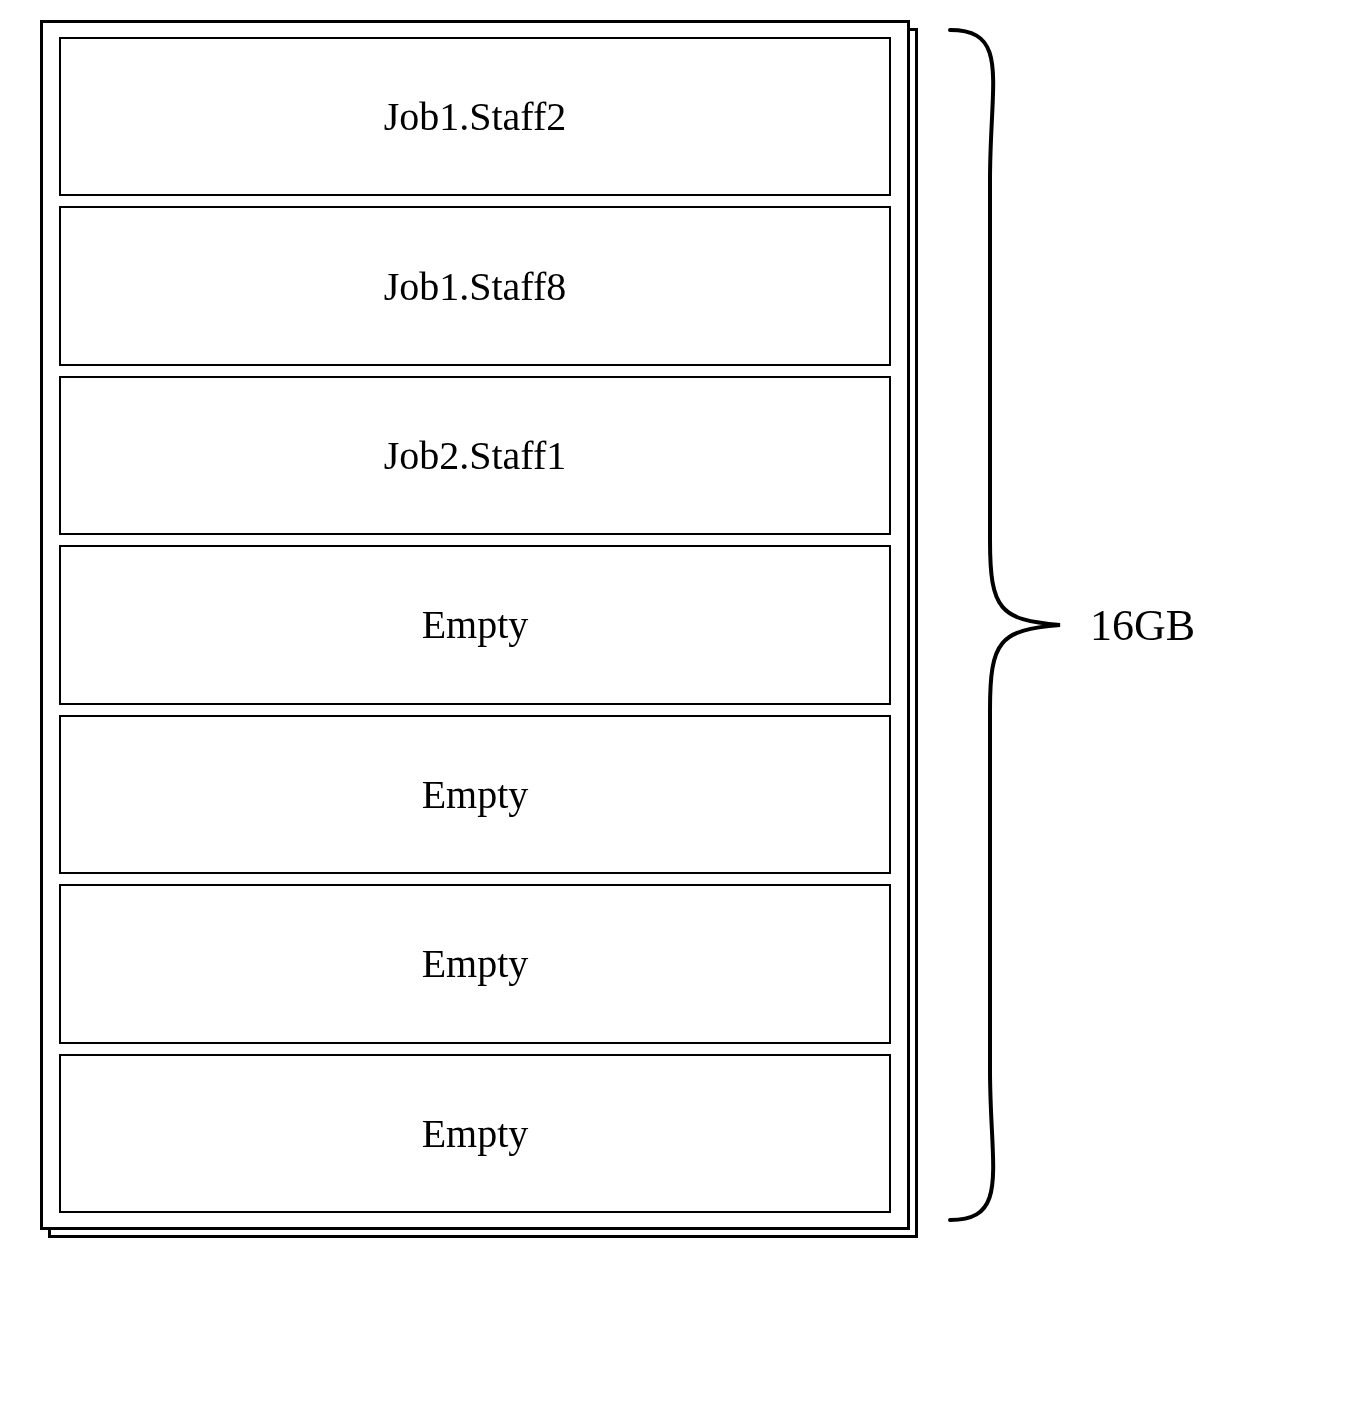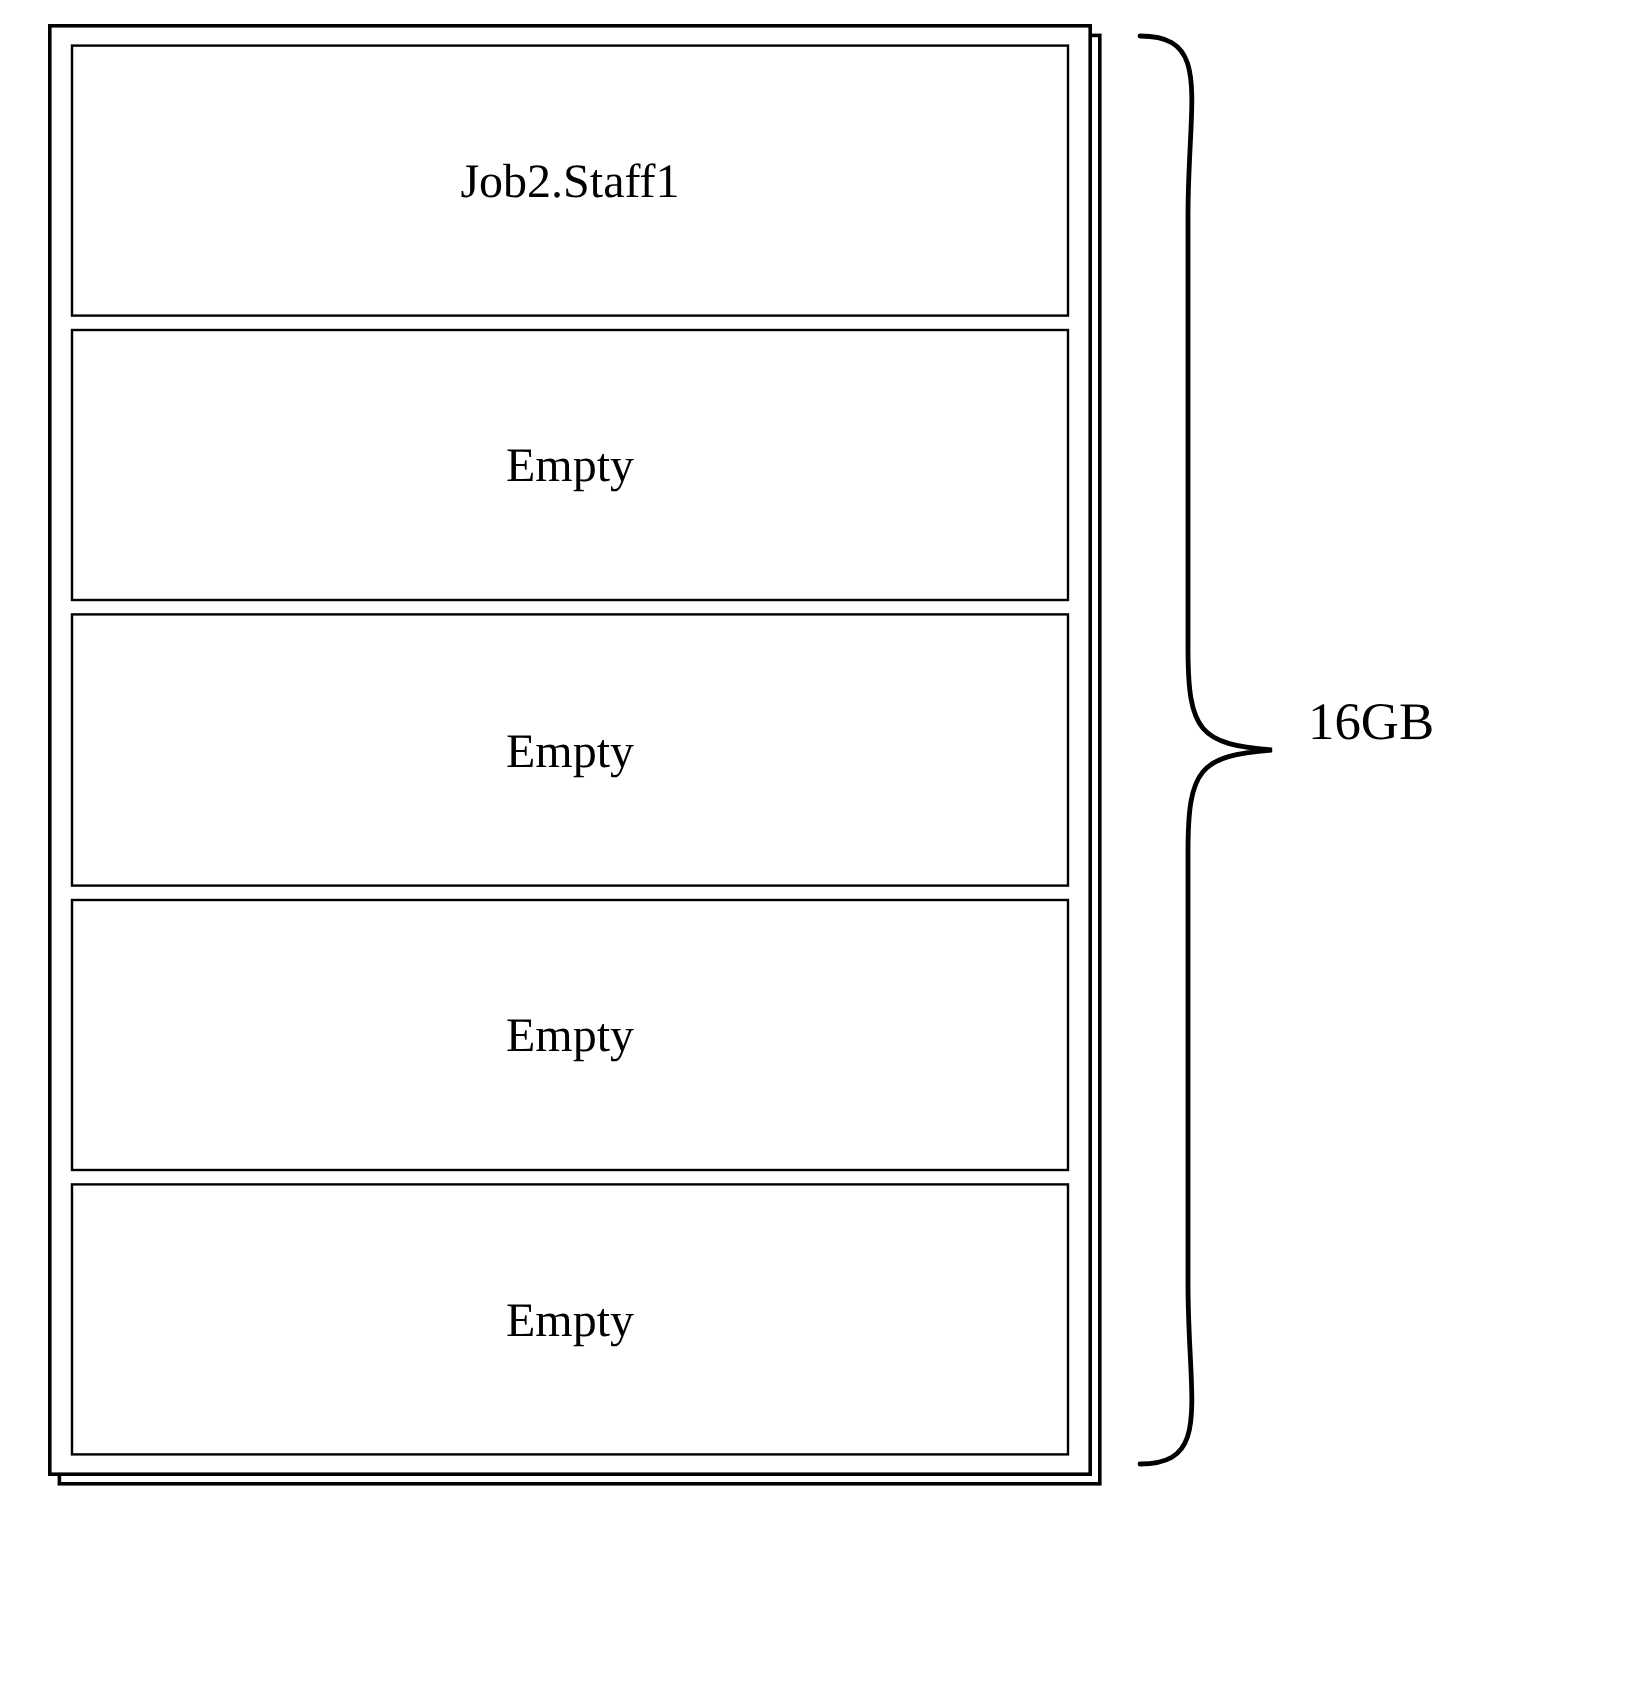--- a/index.html
+++ b/index.html
@@ -45,32 +45,38 @@
     height: 1210px;
   }
   .brace-wrap svg {
     width: 100%;
     height: 100%;
     display: block;
   }
   .size-label {
     position: absolute;
     left: 1090px;
-    top: 576px;
+    top: 600px;
     font-size: 44px;
     color: #000;
     white-space: nowrap;
   }
 </style>
 </head>
 <body>
 
 <div class="canvas">
 
   <div class="stack-outer">
+    <div class="slot">
+      <span>Job1.Staff2</span>
+    </div>
+    <div class="slot">
+      <span>Job1.Staff8</span>
+    </div>
     <div class="slot">
       <span>Job2.Staff1</span>
     </div>
     <div class="slot">
       <span>Empty</span>
     </div>
     <div class="slot">
       <span>Empty</span>
     </div>
     <div class="slot">

